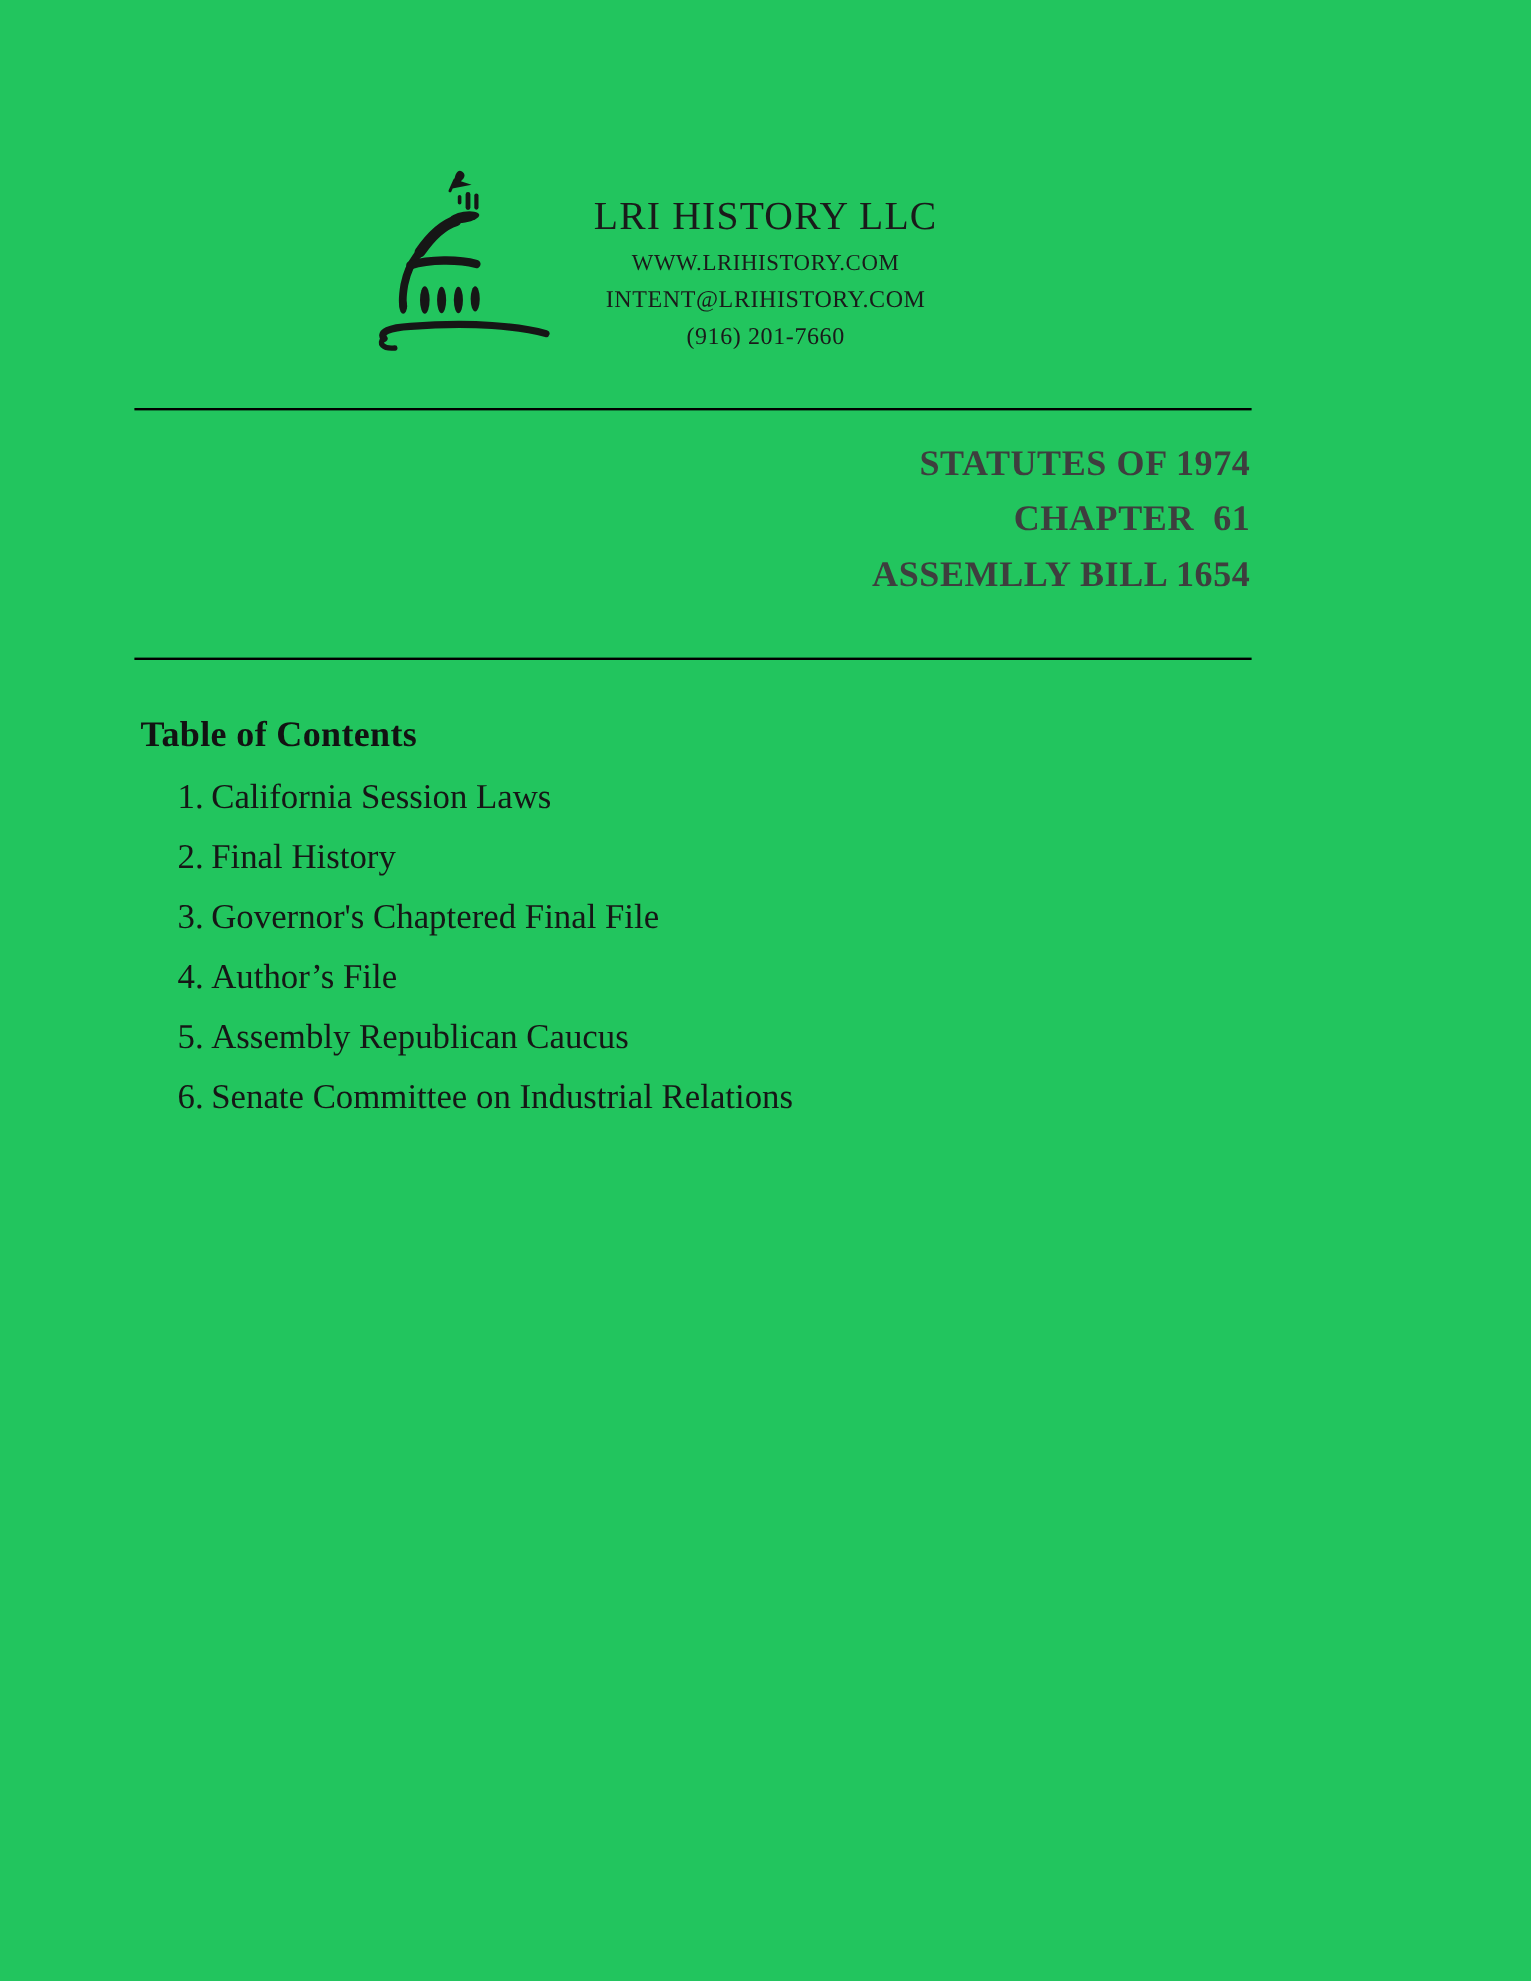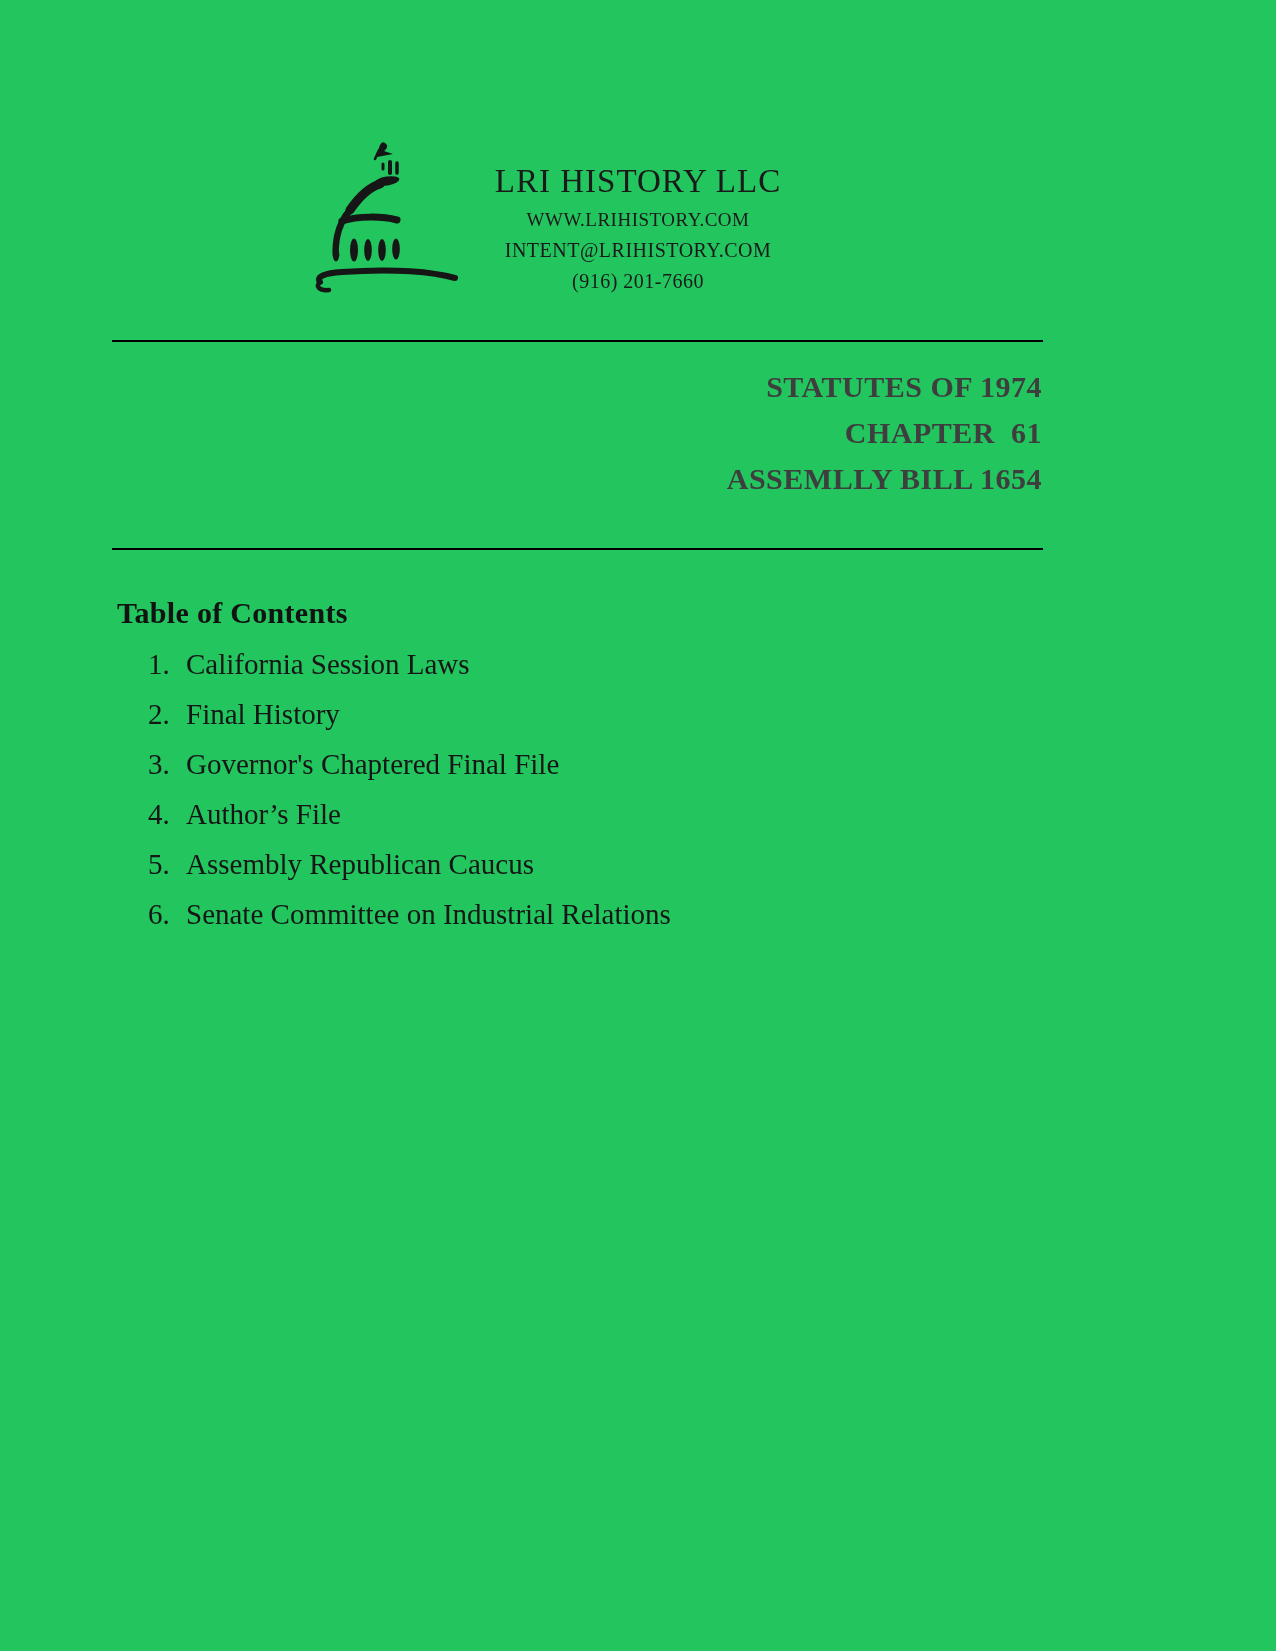--- a/index.html
+++ b/index.html
@@ -97,21 +97,21 @@
     height: 50px;
     line-height: 29px;
   }
   .toc-num {
     position: absolute;
     left: 0;
     top: 0;
   }
   .toc-label {
     position: absolute;
-    left: 38px;
+    left: 28px;
     top: 0;
     white-space: nowrap;
   }
 
   .logo svg { width: 100%; height: 100%; }
 </style>
 </head>
 <body>
 
 <div class="page">

